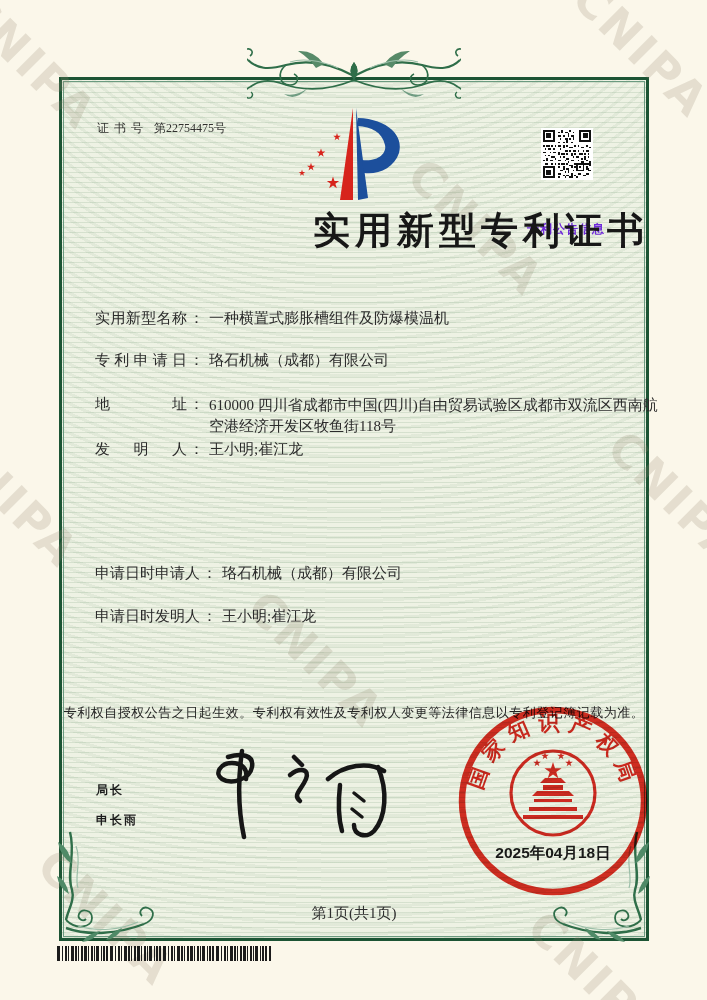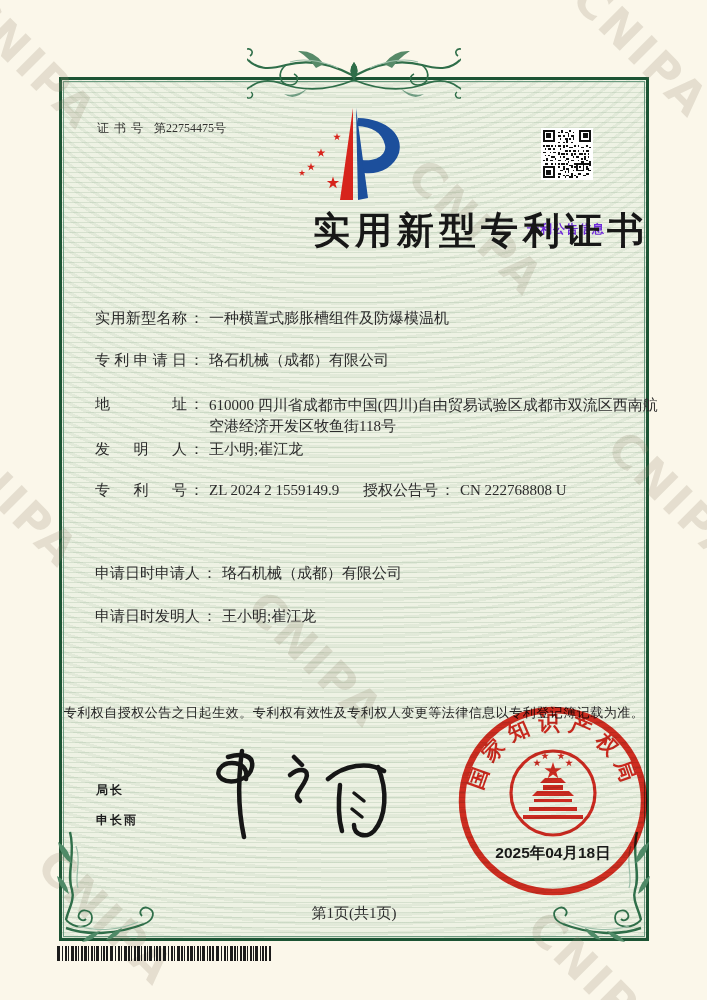--- a/index.html
+++ b/index.html
@@ -155,26 +155,20 @@
   </div>
 
   <div class="row" style="top:395px">
     <span class="lab">地址</span><span class="col">：</span><span class="val addr-val">610000 四川省成都市中国(四川)自由贸易试验区成都市双流区西南航空港经济开发区牧鱼街118号</span>
   </div>
 
   <div class="row" style="top:440px">
     <span class="lab">发明人</span><span class="col">：</span><span class="val">王小明;崔江龙</span>
   </div>
 
-  <div class="row" style="top:481px">
-    <span class="lab">专利号</span><span class="col">：</span><span class="val">ZL 2024 2 1559149.9</span>
-    <span class="pair2">
-      <span class="lab auto">授权公告号</span><span class="col">：</span><span class="val">CN 222768808 U</span>
-    </span>
-  </div>
 
 
   <div class="row" style="top:564px">
     <span class="lab auto">申请日时申请人</span><span class="col">：</span><span class="val">珞石机械（成都）有限公司</span>
   </div>
 
   <div class="row" style="top:607px">
     <span class="lab auto">申请日时发明人</span><span class="col">：</span><span class="val">王小明;崔江龙</span>
   </div>
 

